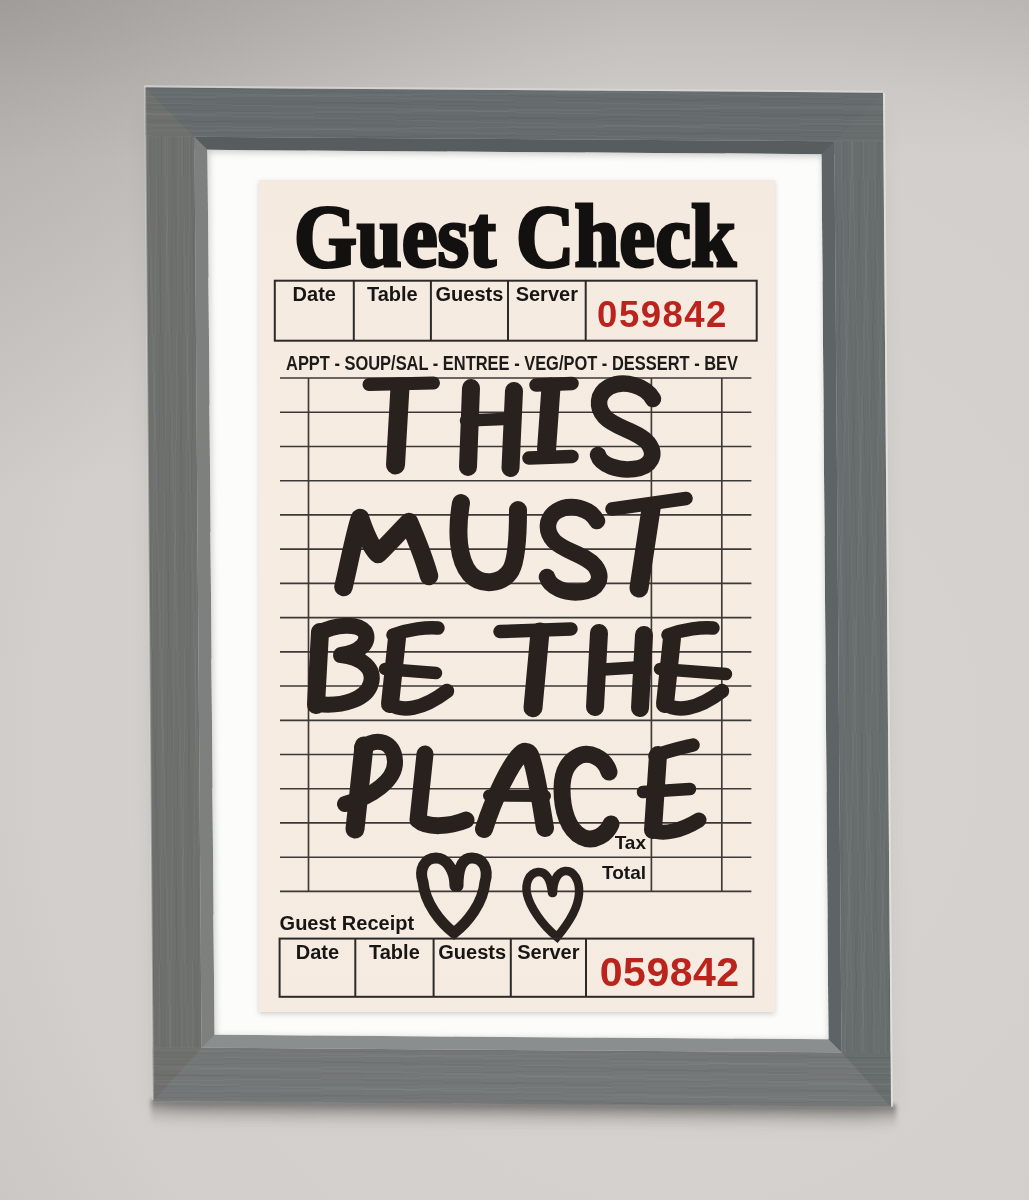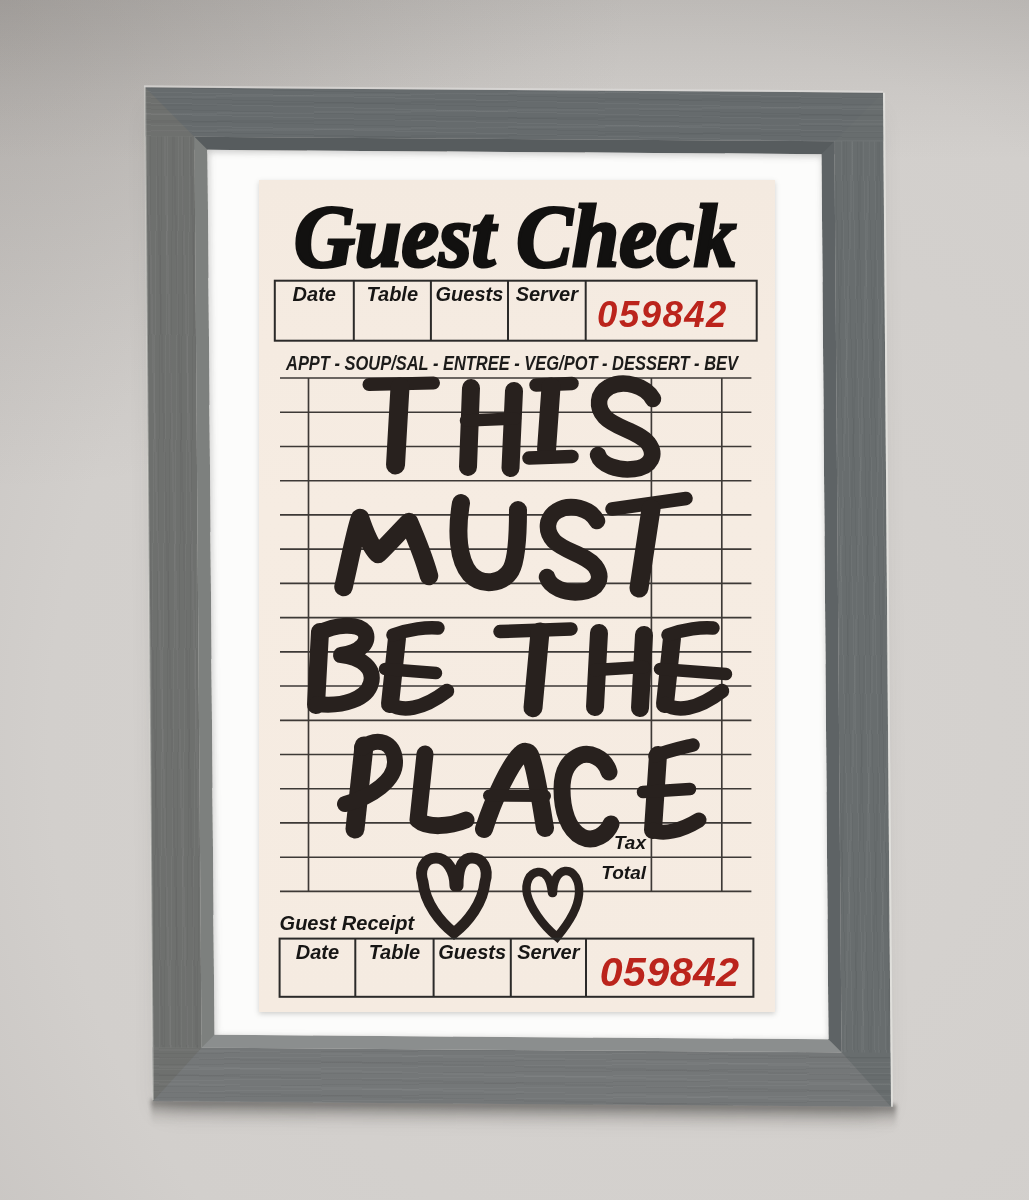--- a/index.html
+++ b/index.html
@@ -38,21 +38,20 @@
 .bevel{position:absolute;left:49px;top:49px;right:49px;bottom:54px;box-sizing:border-box;
   border:13px solid;
   border-top-color:#575c5e;border-left-color:#7d807e;border-right-color:#5e6365;border-bottom-color:#8b8e8e;
 }
 .mat{position:absolute;left:62px;top:62px;right:62px;bottom:67px;background:#fcfcfb;
   box-shadow:inset 0 3px 6px rgba(90,90,90,0.22), inset 3px 0 6px rgba(90,90,90,0.12);
 }
 .poster{position:absolute;left:259px;top:180px;width:516px;height:832px;
   background:linear-gradient(180deg,#f4eae0 0%,#f6ece2 40%,#f5ebe1 100%);
   box-shadow:0 2px 5px rgba(80,78,75,0.25);
-  font-style:italic;
 }
 svg text{font-family:"Liberation Sans",sans-serif;}
 </style>
 </head>
 <body>
 
 <div class="fwrap">
 
   <div class="fshadow"></div>
 

